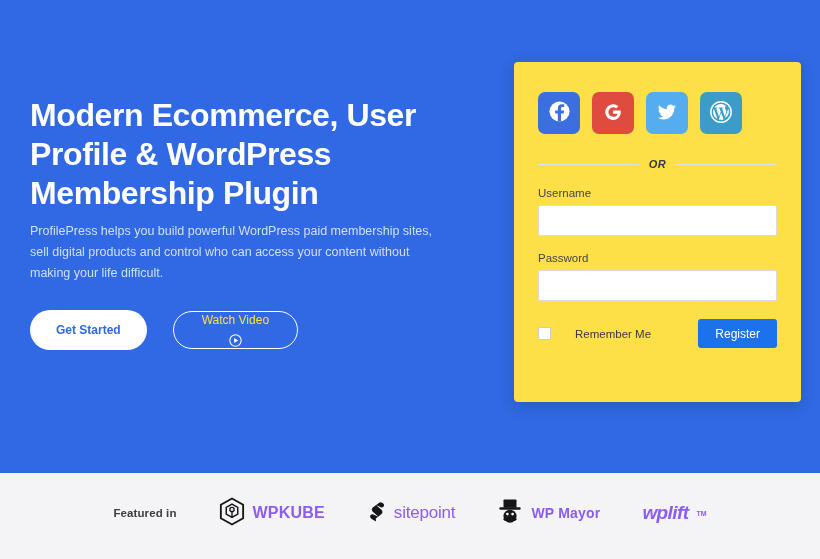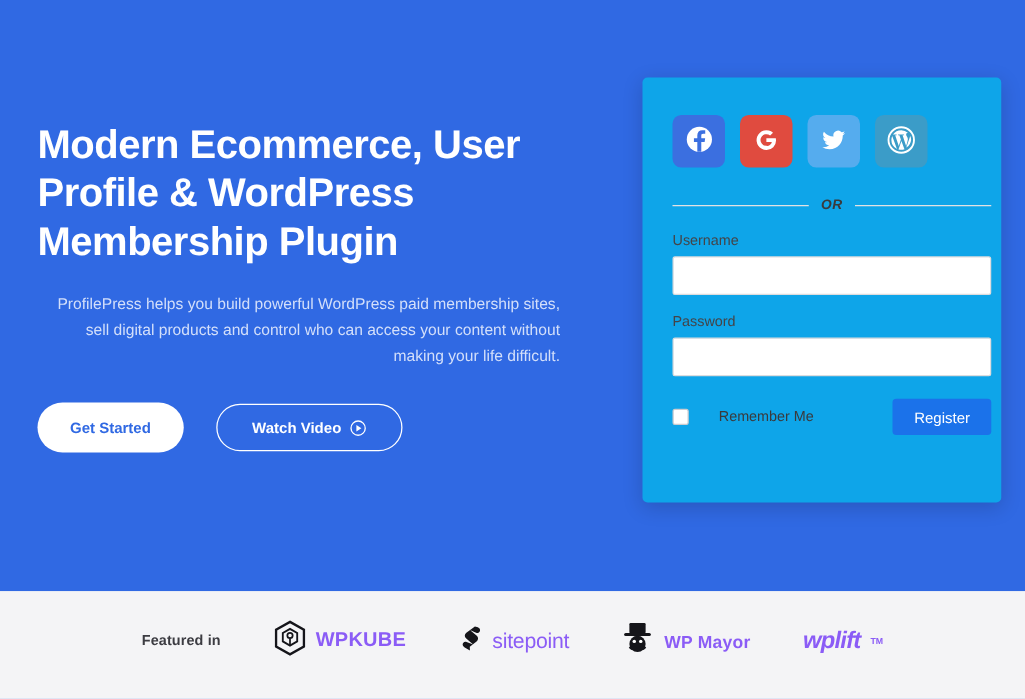--- a/index.html
+++ b/index.html
@@ -43,26 +43,25 @@
   .headline {
     color: #ffffff;
     font-size: 32px;
     line-height: 39px;
     font-weight: bold;
     letter-spacing: -0.4px;
     width: 420px;
   }
 
   .subcopy {
-    margin-top: 20px;
+    margin-top: 8px;
     color: #d3dffa;
     font-size: 12.5px;
     line-height: 21px;
     width: 418px;
-    text-align: right;
   }
 
   .cta-row {
     margin-top: 26px;
     display: flex;
     align-items: center;
     gap: 26px;
   }
 
   .btn-primary {
@@ -83,41 +82,42 @@
 
   .btn-ghost {
     display: inline-flex;
     align-items: center;
     justify-content: center;
     gap: 7px;
     height: 38px;
     padding: 0 28px;
     border-radius: 20px;
     background: transparent;
-    color: #ffffff;
+    color: #fde047;
     font-size: 12px;
-    font-weight: bold;
+    font-weight: normal;
     border: 1.5px solid #ffffff;
     cursor: pointer;
     font-family: inherit;
+    flex-direction: column;
   }
 
   .play-icon { display: inline-flex; align-items: center; }
 
   
   .login-card {
     position: absolute;
     left: 514px;
     top: 62px;
     width: 287px;
     height: 340px;
-    background: #0ea5e9;
+    background: #fde047;
     border-radius: 4px;
     box-shadow: 0 4px 16px rgba(0, 0, 0, 0.16);
-    padding: 30px 8px 0 24px;
+    padding: 30px 24px 0 24px;
   }
 
   .social-row {
     display: flex;
     gap: 12px;
     justify-content: flex-start;
   }
 
   .social-btn {
     width: 42px;

